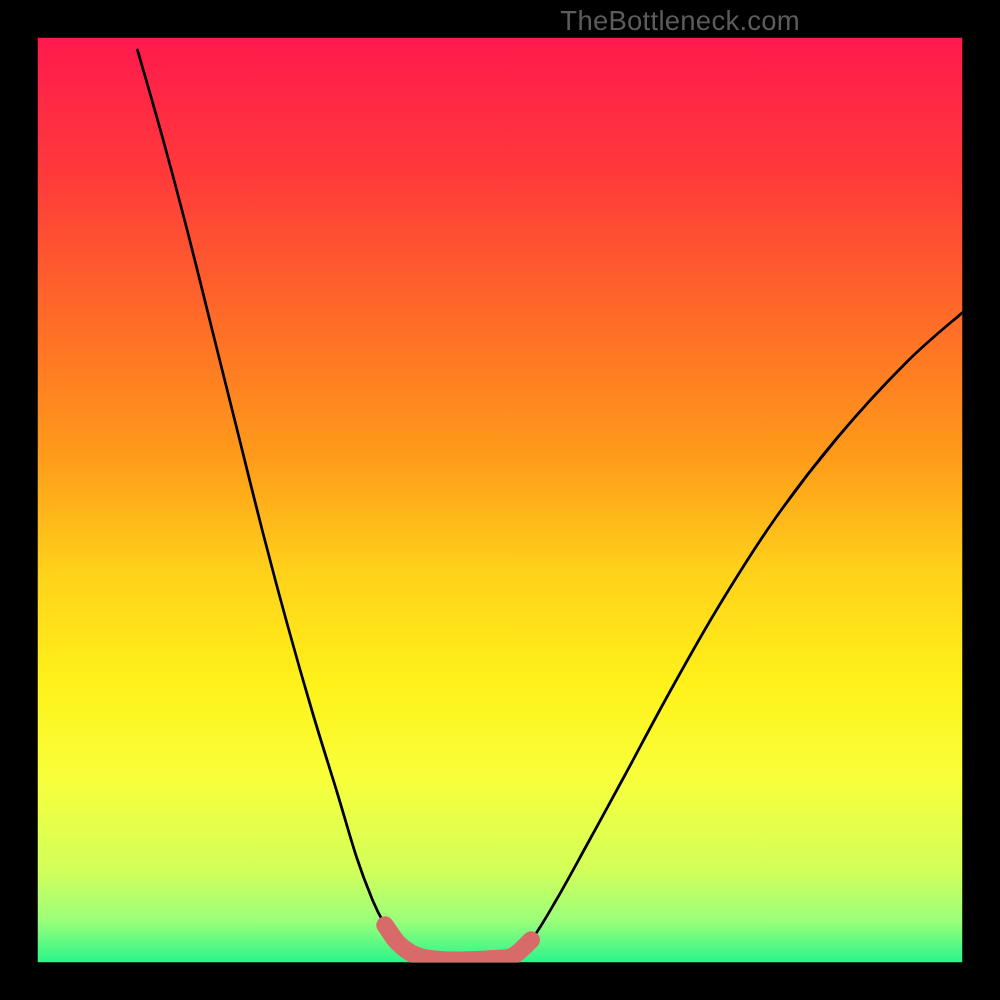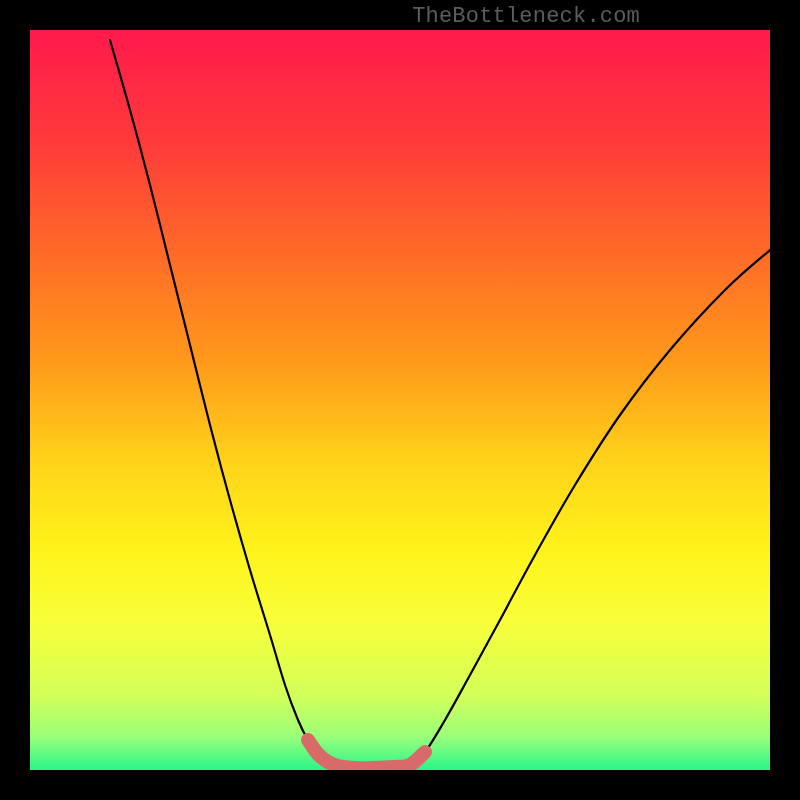--- a/index.html
+++ b/index.html
@@ -9,21 +9,20 @@
     height: 800px;
     background: #000;
     overflow: hidden;
     font-family: Arial, Helvetica, sans-serif;
   }
   .frame {
     position: relative;
     width: 652px;
     height: 800px;
     background: #000;
-    font-family: Liberation Mono, monospace;
   }
   .watermark {
     position: absolute;
     top: 4px;
     right: 12px;
     color: #5c5c5c;
     font-size: 22px;
     font-weight: 400;
     letter-spacing: 0.2px;
     z-index: 50;

